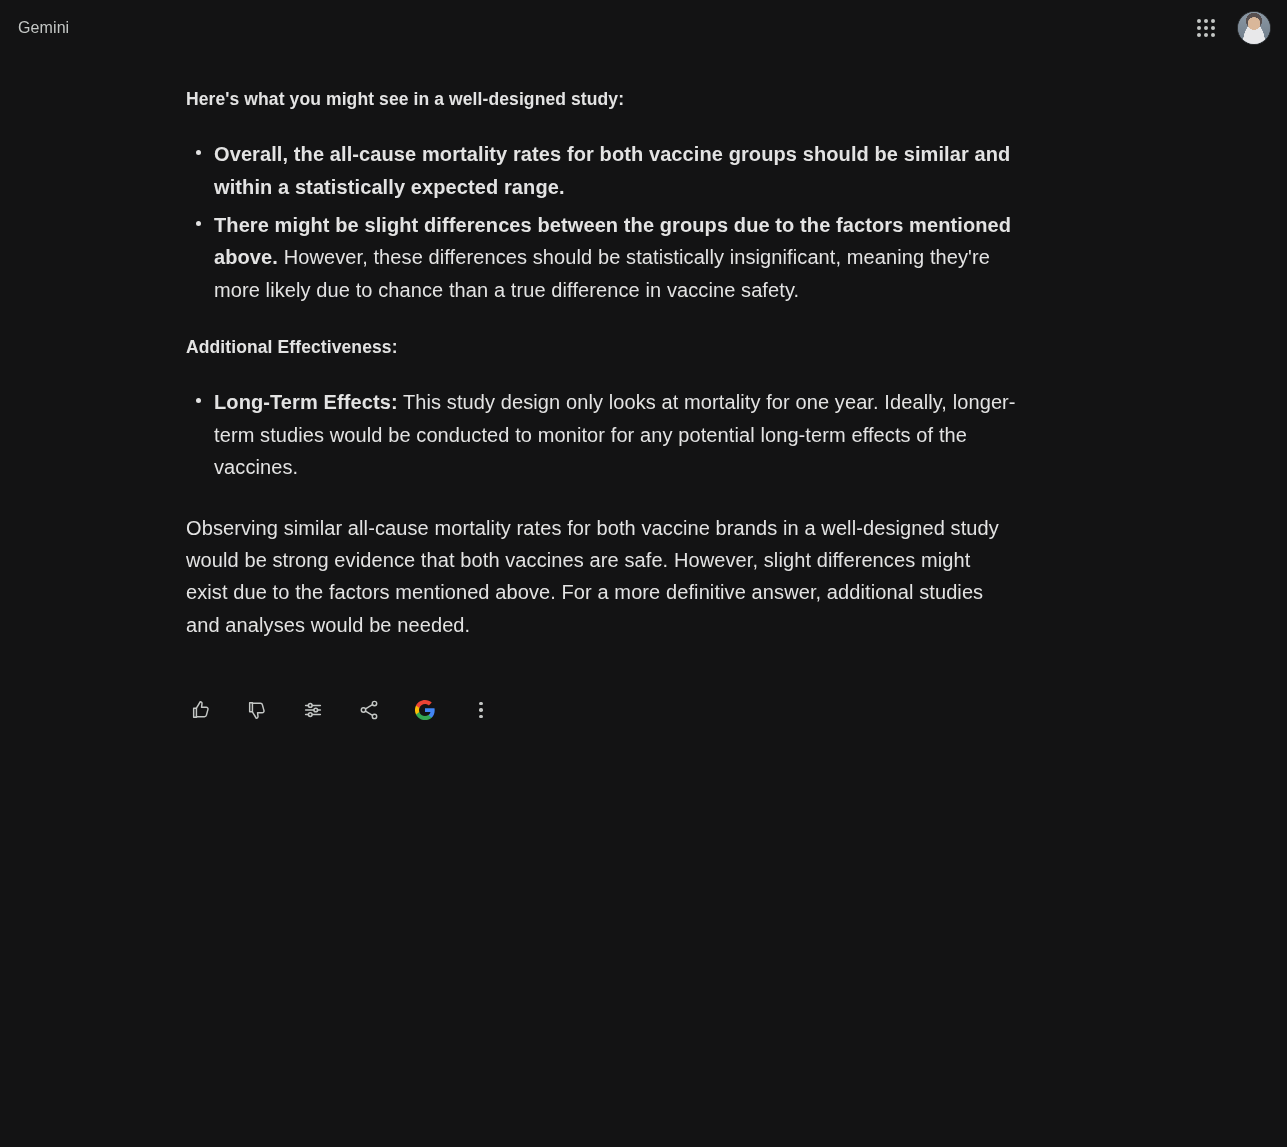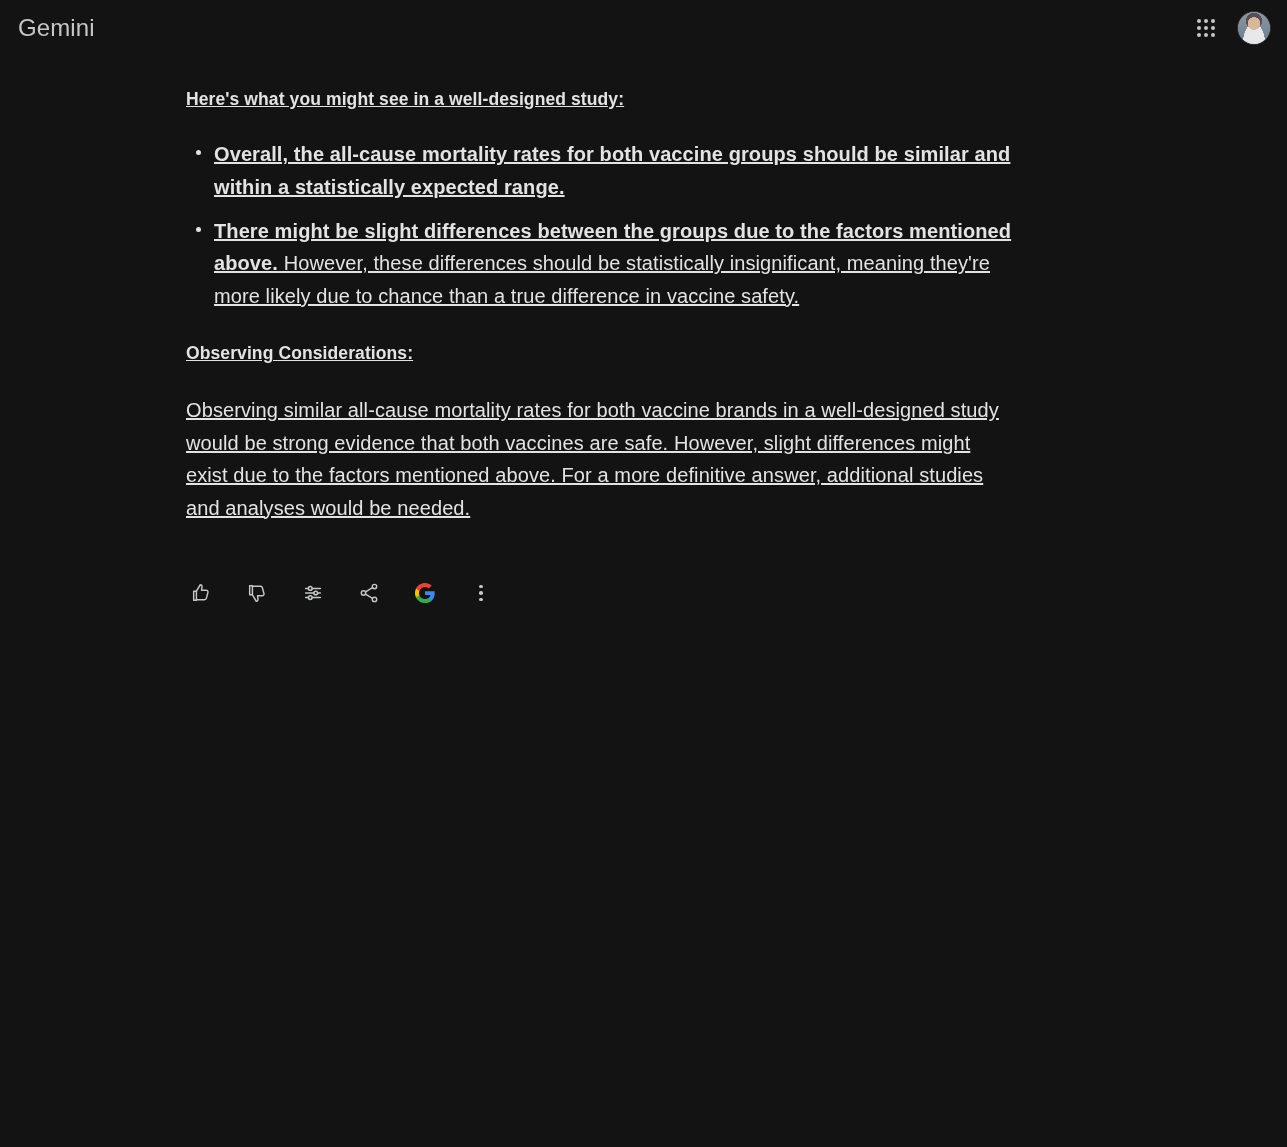--- a/index.html
+++ b/index.html
@@ -19,21 +19,21 @@
   
   .header {
     height: 56px;
     display: flex;
     align-items: center;
     justify-content: space-between;
     padding: 0 16px 0 14px;
     background: #131314;
   }
   .brand {
-    font-size: 24px;
+    font-size: 16px;
     color: #c4c7c5;
     letter-spacing: .1px;
     font-weight: 400;
     line-height: 1;
     padding-left: 4px;
   }
   .header-right {
     display: flex;
     align-items: center;
     gap: 14px;
@@ -73,21 +73,20 @@
       radial-gradient(circle at 50% 34%, #d9b79a 0 22%, transparent 23%),
       radial-gradient(circle at 50% 26%, #585050 0 26%, transparent 27%),
       radial-gradient(ellipse at 50% 96%, #e8e8ea 0 46%, transparent 47%),
       linear-gradient(#8b98a4, #6d7a87);
   }
 
   
   .content {
     padding: 0 0 0 0;
     width: 1176px;
-    text-decoration: underline;
   }
   .response {
     margin: 0;
     padding: 30px 160px 0 186px;
     max-width: 1287px;
   }
   .lead, .subhead {
     font-size: 17.5px;
     font-weight: 700;
     color: #e3e3e3;
@@ -104,21 +103,21 @@
   }
   ul.bullets li {
     position: relative;
     padding-left: 28px;
     font-size: 20px;
     line-height: 1.62;
     color: #e3e3e3;
     margin-bottom: 0;
     letter-spacing: .1px;
   }
-  ul.bullets li + li { margin-top: 12px; }
+  ul.bullets li + li { margin-top: 6px; }
   ul.bullets.loose li + li { margin-top: 22px; }
   ul.bullets li::before {
     content: "";
     position: absolute;
     left: 10px;
     top: 12px;
     width: 5px; height: 5px;
     border-radius: 50%;
     background: #e3e3e3;
   }
@@ -193,23 +192,26 @@
 
     <ul class="bullets">
       <li>
         <b>Overall, the all-cause mortality rates for both vaccine groups should be similar and within a statistically expected range.</b><span></span>
       </li>
       <li>
         <b>There might be slight differences between the groups due to the factors mentioned above.</b><span> However, these differences should be statistically insignificant, meaning they're more likely due to chance than a true difference in vaccine safety.</span>
       </li>
     </ul>
 
-    <p class="subhead">Observing Considerations:</p>
+    <p class="subhead">Additional Effectiveness:</p>
 
     <ul class="bullets loose">
+      <li>
+        <b>Long-Term Effects:</b><span> This study design only looks at mortality for one year. Ideally, longer-term studies would be conducted to monitor for any potential long-term effects of the vaccines.</span>
+      </li>
     </ul>
 
 
     <p class="para">Observing similar all-cause mortality rates for both vaccine brands in a well-designed study would be strong evidence that both vaccines are safe. However, slight differences might exist due to the factors mentioned above.  For a more definitive answer, additional studies and analyses would be needed.</p>
   </div>
 
   <div class="actions">
     <div class="act" title="Good response">
       <svg width="22" height="22" viewBox="0 0 24 24" fill="none" stroke="#c4c7c5" stroke-width="1.6" stroke-linejoin="round" stroke-linecap="round">
         <path d="M7 10v10H4V10h3z"></path>

